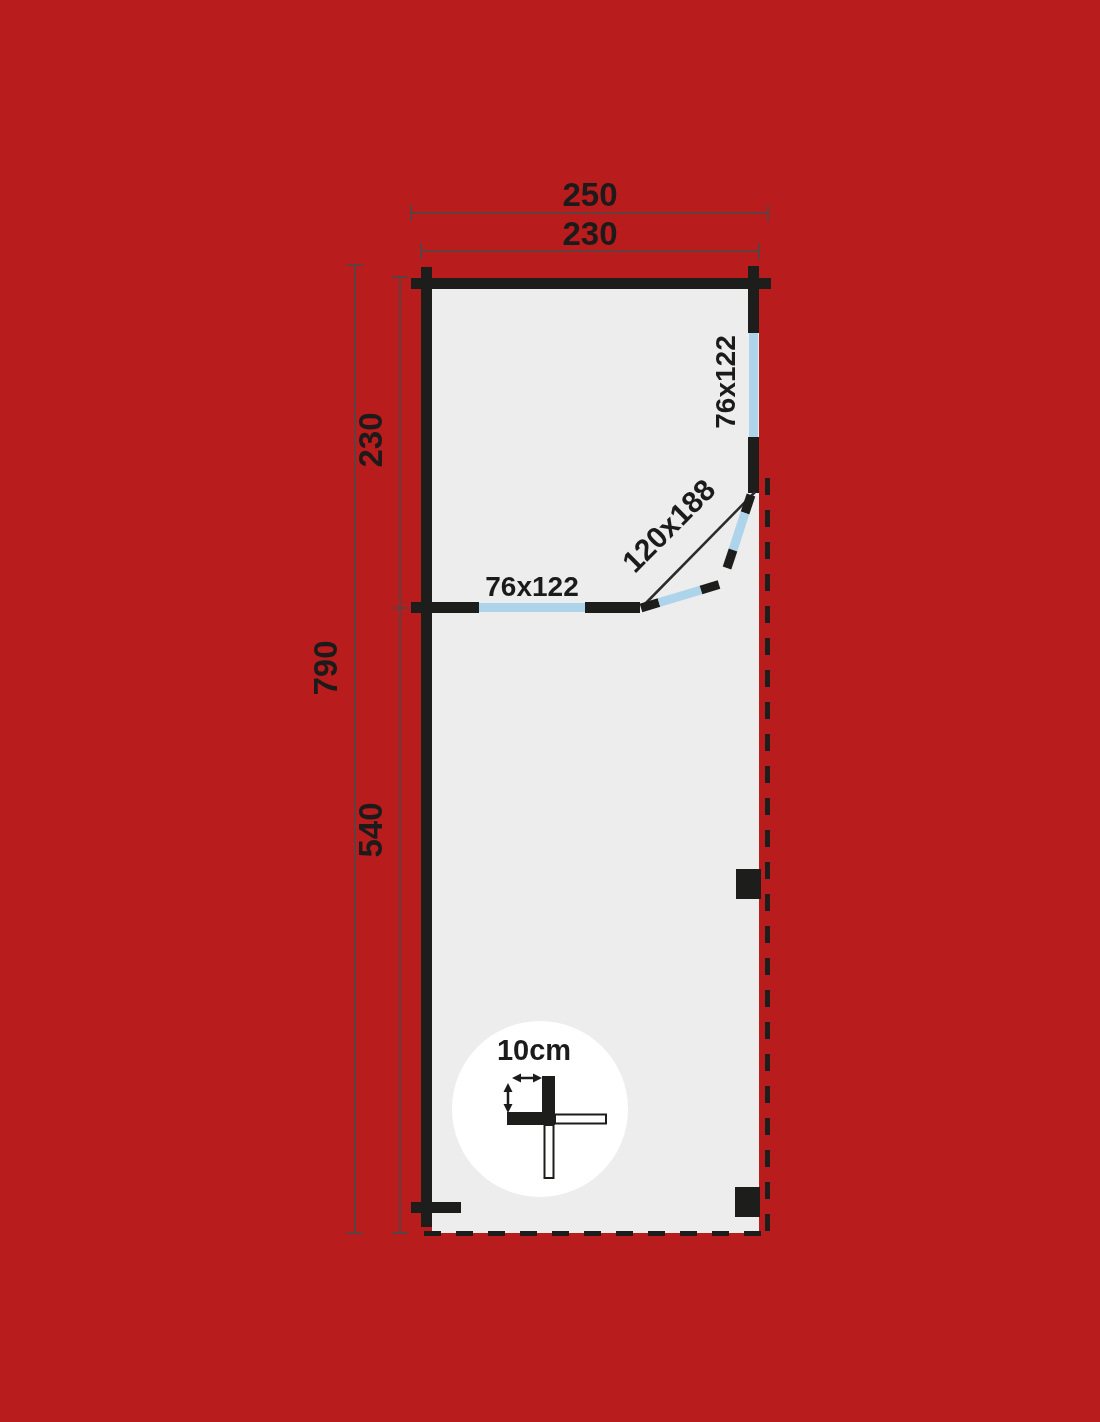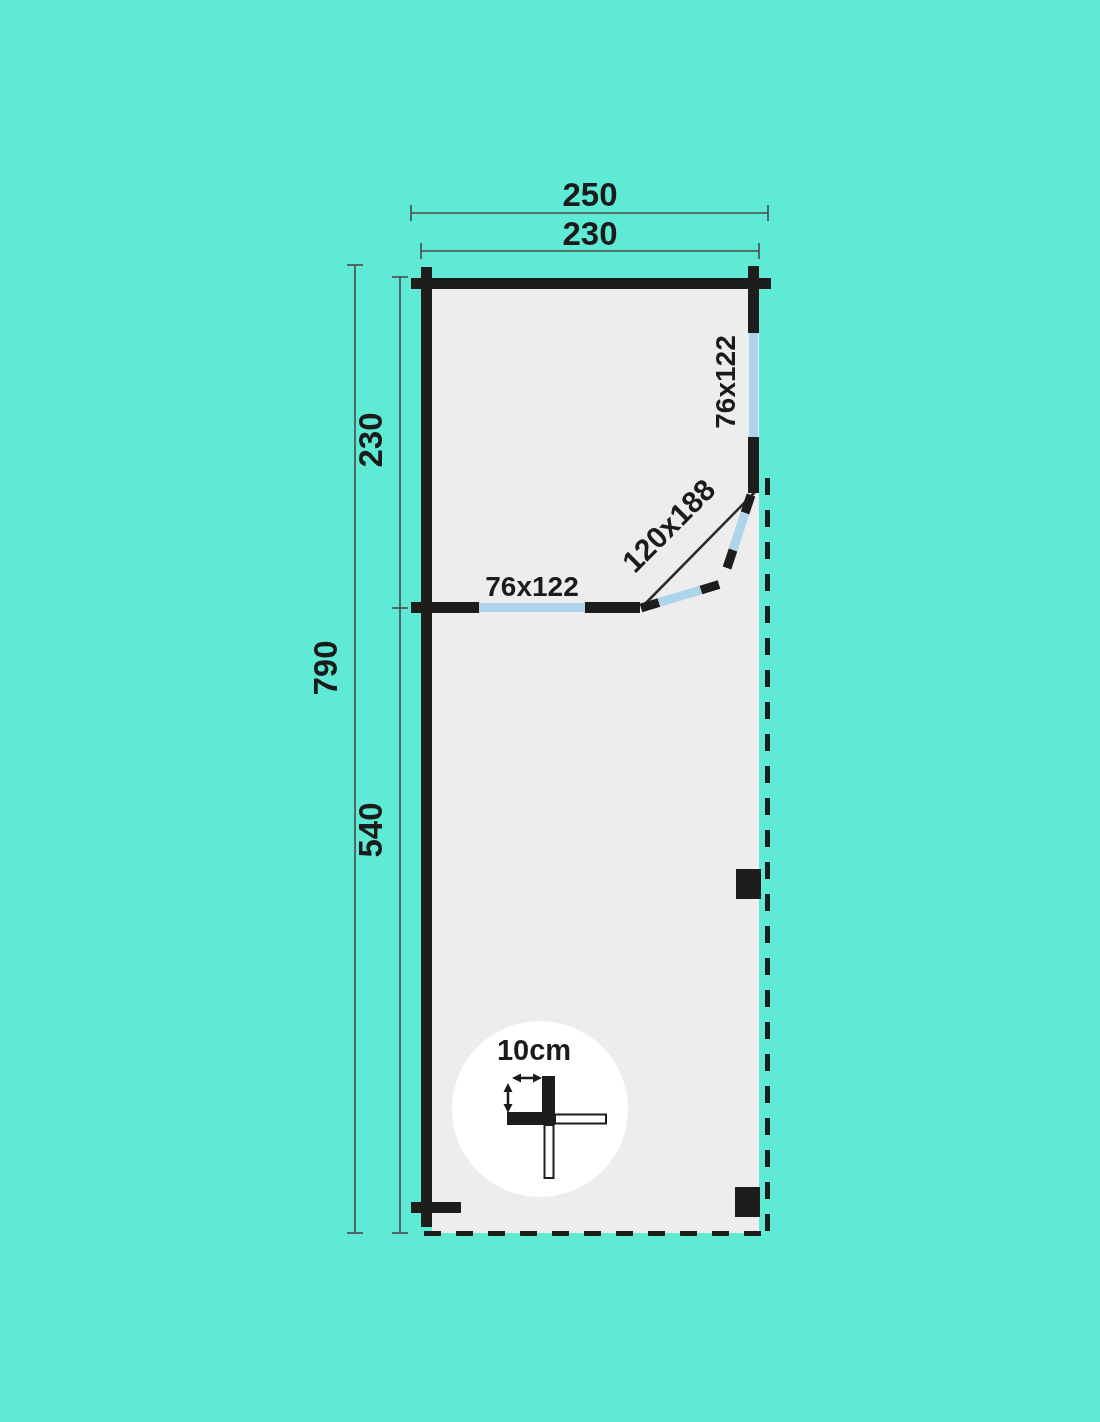--- a/index.html
+++ b/index.html
@@ -1,20 +1,20 @@
 <!DOCTYPE html>
 <html><head>
 <meta charset="utf-8">
 <style>
   html, body { margin: 0; padding: 0; background: #ffffff; }
   .stage {
     position: relative;
     width: 1100px;
     height: 1422px;
-    background: #5eead4;
+    background: #b91c1c;
     overflow: hidden;
   }
   svg { display: block; }
   text {
     font-family: "Liberation Sans", sans-serif;
     font-weight: bold;
     fill: #1b1b1b;
   }
   .dim-text  { font-size: 33px; }
   .win-text  { font-size: 28px; }

